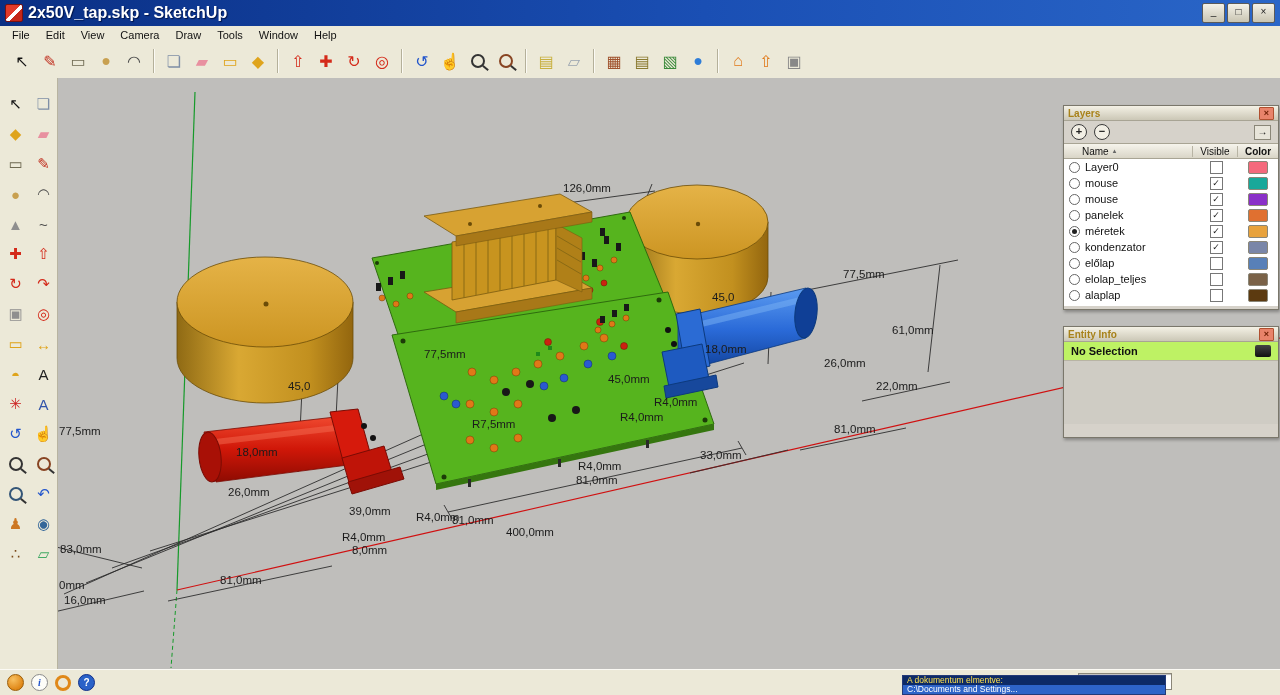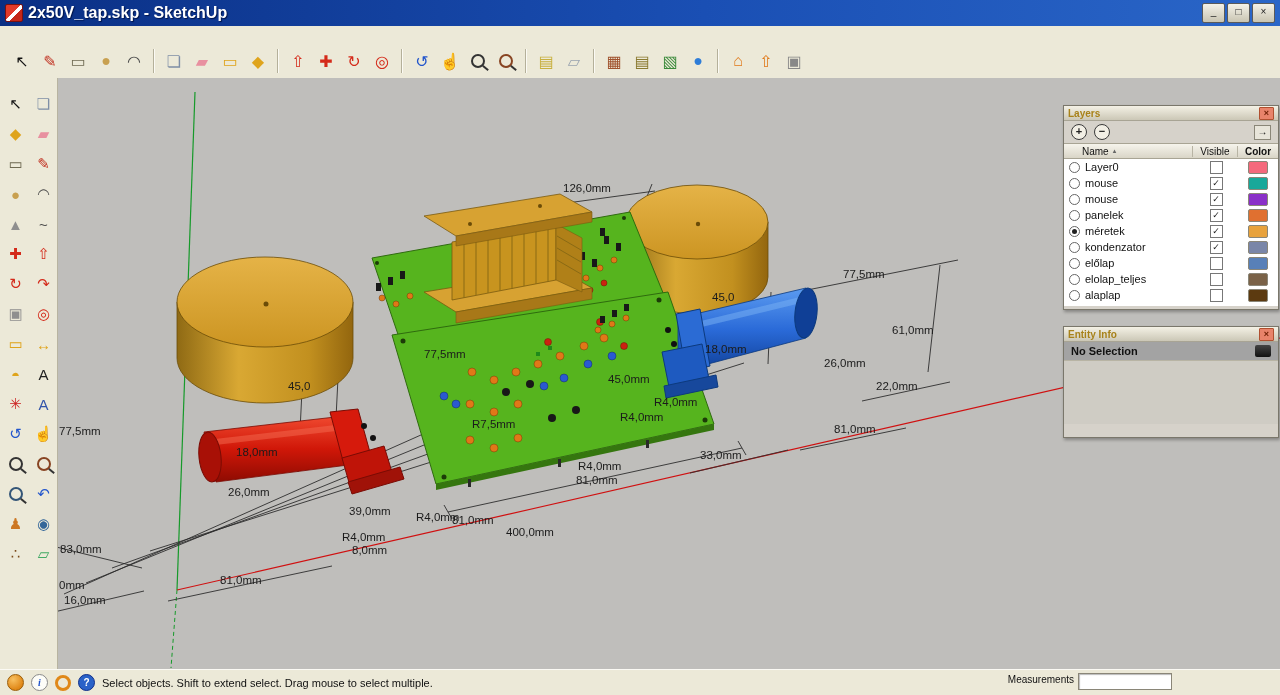--- a/index.html
+++ b/index.html
@@ -72,21 +72,21 @@
   .lh-col{width:40px;text-align:center;font-weight:bold;}
   .layers-rows{background:#fff;height:147px;overflow:hidden;}
   .lrow{height:16px;display:flex;align-items:center;}
   .radio{width:9px;height:9px;border-radius:50%;border:1px solid #666;margin:0 5px;background:#fff;position:relative;flex:none;}
   .radio.on::after{content:"";position:absolute;inset:2px;background:#222;border-radius:50%;}
   .lname{flex:1;white-space:nowrap;overflow:hidden;}
   .lvis{width:44px;display:flex;justify-content:center;flex:none;}
   .cb{width:11px;height:11px;border:1px solid #777;background:#fff;font-size:9px;line-height:10px;text-align:center;color:#222;}
   .lcol{width:40px;display:flex;justify-content:center;flex:none;}
   .swatch{width:18px;height:11px;border:1px solid #8a8678;border-radius:2px;}
-  .ei-strip{height:18px;background:#a3a3a3;border-bottom:1px solid #b8b4a4;display:flex;
+  .ei-strip{height:18px;background:#bef264;border-bottom:1px solid #b8b4a4;display:flex;
     align-items:center;font-weight:bold;padding:0 7px;}
   .ei-icon{margin-left:auto;width:16px;height:12px;background:linear-gradient(180deg,#444,#111);border-radius:2px;}
   .ei-body{height:63px;background:#cfccc4;}
 
   
   .statusbar{position:absolute;left:0;right:0;bottom:0;height:25px;background:#ece9d8;
     border-top:1px solid #fbfaf4;display:flex;align-items:center;gap:7px;padding:0 7px;}
   .sic{width:15px;height:15px;border-radius:50%;flex:none;display:flex;align-items:center;
     justify-content:center;font-size:10px;font-weight:bold;}
   .sic-orange{background:radial-gradient(circle at 35% 30%,#f8c060,#e08818 70%);border:1px solid #9a5c06;}
@@ -111,20 +111,30 @@
   <div class="titlebar">
     <span class="tb-logo"></span>
     <span class="tb-title">2x50V_tap.skp - SketchUp</span>
     <span class="tb-buttons" id="winControls">
         <span class="tbtn">_</span>
         <span class="tbtn">□</span>
         <span class="tbtn">×</span>
       </span>
   </div>
 
+  <div class="menubar" id="menubar">
+      <span class="mitem">File</span>
+      <span class="mitem">Edit</span>
+      <span class="mitem">View</span>
+      <span class="mitem">Camera</span>
+      <span class="mitem">Draw</span>
+      <span class="mitem">Tools</span>
+      <span class="mitem">Window</span>
+      <span class="mitem">Help</span>
+    </div>
 
   <div class="toolbar" id="toolbarTop">
       <span class="ticon" title="select-tool" style="color: rgb(17, 17, 17);">↖</span>
       <span class="ticon" title="line-tool" style="color: rgb(192, 48, 32);">✎</span>
       <span class="ticon" title="rectangle-tool" style="color: rgb(111, 106, 82);">▭</span>
       <span class="ticon" title="circle-tool" style="color: rgb(200, 160, 80);">●</span>
       <span class="ticon" title="arc-tool" style="color: rgb(74, 74, 74);">◠</span>
       <span class="tsep"></span>
       <span class="ticon" title="make-component-tool" style="color: rgb(127, 143, 166);">❏</span>
       <span class="ticon" title="eraser-tool" style="color: rgb(232, 144, 160);">▰</span>
@@ -557,19 +567,22 @@
       <span class="ei-icon"></span>
     </div>
     <div class="ei-body"></div>
   </div>
 
   <div class="statusbar">
     <span class="sic sic-orange"></span>
     <span class="sic sic-info">i</span>
     <span class="sic sic-ring"></span>
     <span class="sic sic-help">?</span>
-    <span>Select objects. Shift to extend select. Drag mouse to select multiple.</span>
     <span class="meas-label">Measurements</span>
     <span class="mbox"></span>
   </div>
 
+  <div class="toast">
+    <div class="l1">A dokumentum elmentve:</div>
+    <div class="l2">C:\Documents and Settings...</div>
+  </div>
 
 </div>
 
 </body></html>

